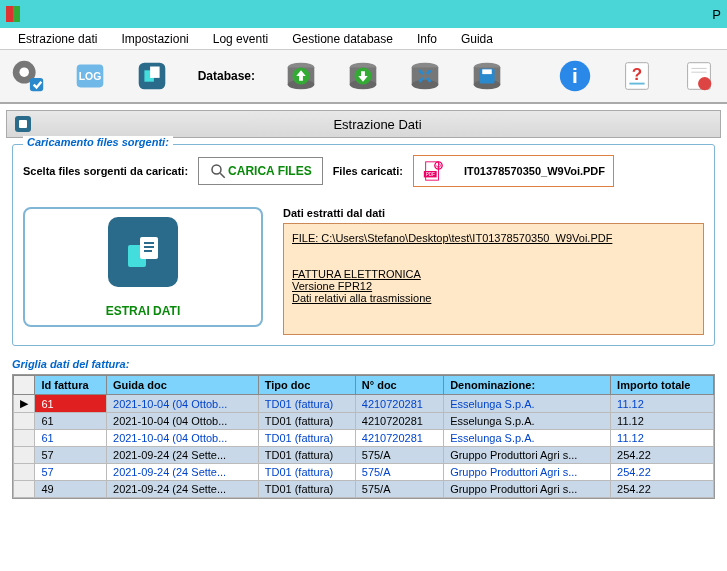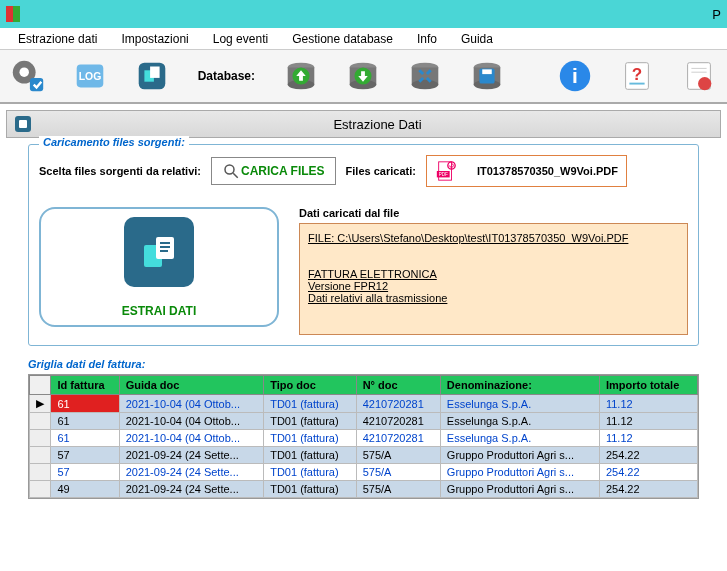--- a/index.html
+++ b/index.html
@@ -14,47 +14,47 @@
 
 .toolbar { height: 54px; background: #f5f5f5; border-bottom: 2px solid #aaa; display: flex; align-items: center; padding: 0 6px; gap: 18px; }
 .tb-btn { width: 50px; height: 46px; display: flex; align-items: center; justify-content: center; cursor: pointer; border-radius: 3px; }
 .db-label { font-size: 12px; margin: 0 6px; font-weight: bold; }
 
 .panel-head { height: 28px; background: linear-gradient(#e8e8e8,#d8d8d8); border: 1px solid #aaa; margin: 6px; display: flex; align-items: center; padding: 0 8px; }
 .panel-head-icon { width: 16px; height: 16px; background: #2a6a8a; border-radius: 3px; display: flex; align-items: center; justify-content: center; margin-right: 12px; }
 .panel-head-icon::after { content:""; width:8px; height:8px; background:#fff; border-radius:1px; }
 .panel-head-title { font-size: 13px; flex:1; text-align:center; }
 
-.content { padding: 0 28px; }
+.content { padding: 0 12px; }
 .fieldset { border: 1px solid #7fb5d5; border-radius: 3px; padding: 10px; margin-bottom: 12px; position: relative; }
 .fieldset-legend { position: absolute; top: -9px; left: 10px; background: #fff; padding: 0 4px; color: #0066cc; font-size: 11px; font-style: italic; font-weight: bold; }
 
 .row1 { display: flex; align-items: center; gap: 10px; }
 .label-sm { font-size: 11px; font-weight: bold; }
 .carica-btn { border: 1px solid #888; padding: 4px 10px; display: flex; align-items: center; gap: 1px; background: #fff; cursor: pointer; }
 .carica-btn svg { width:18px; height:18px; }
 .carica-text { color: #0a8a0a; font-weight: bold; font-size: 12px; }
 
 .file-box { border: 1px solid #e08040; padding: 4px 8px; display: flex; align-items: center; gap: 20px; background:#fff; }
 .file-box svg { width:22px; height:22px; }
 .file-name { font-weight: bold; font-size: 11px; }
 
 .mid { display: flex; gap: 20px; margin-top: 20px; }
-.extract-box { border: 2px solid #7fb5d5; border-radius: 16px; width: 240px; height: 120px; display: flex; flex-direction: column; align-items: center; justify-content: center; gap: 17px; }
+.extract-box { border: 2px solid #7fb5d5; border-radius: 8px; width: 240px; height: 120px; display: flex; flex-direction: column; align-items: center; justify-content: center; gap: 17px; }
 .extract-icon { width: 70px; height: 70px; background: #2a6a8a; border-radius: 10px; display:flex; align-items:center; justify-content:center; }
 .extract-label { color: #0a8a0a; font-weight: bold; font-size: 12px; }
 
 .dati-col { flex: 1; }
 .dati-title { font-size: 11px; font-weight: bold; margin-bottom: 4px; }
 .dati-box { border: 1px solid #cc8855; background: #ffe8c8; padding: 8px; font-size: 11px; height: 112px; white-space: pre-line; text-decoration: underline; }
 
 .grid-legend { color: #0066cc; font-size: 11px; font-style: italic; font-weight: bold; margin: 4px 0; }
 .grid-wrap { border: 1px solid #999; }
 table { border-collapse: collapse; width: 100%; font-size: 11px; }
-th { background: #22c55e; border: 1px solid #888; padding: 3px 6px; text-align: left; font-weight: bold; }
+th { background: #7dd3fc; border: 1px solid #888; padding: 3px 6px; text-align: left; font-weight: bold; }
 td { border: 1px solid #bbb; padding: 2px 6px; }
 .rowsel { width: 20px; background: #eee; }
 tr.sel td { background: #c8d8e8; }
 tr.sel td.id-cell { background: #e02020; color: #fff; }
 td.link { color: #0044cc; }
 th.rowsel { background:#f0f0f0; }
 tr td.rowsel { background:#eee; text-align:center; }
 </style>
 </head>
 <body>
@@ -157,21 +157,21 @@
 
 <div class="panel-head">
   <div class="panel-head-icon"></div>
   <div class="panel-head-title">Estrazione Dati</div>
 </div>
 
 <div class="content">
   <div class="fieldset">
     <div class="fieldset-legend">Caricamento files sorgenti:</div>
     <div class="row1">
-      <span class="label-sm">Scelta files sorgenti da relativi:</span>
+      <span class="label-sm">Scelta files sorgenti da caricati:</span>
       <div class="carica-btn">
         <svg viewBox="0 0 24 24">
             <circle cx="10" cy="10" r="6" fill="none" stroke="#555" stroke-width="2"></circle>
             <line x1="15" y1="15" x2="21" y2="21" stroke="#555" stroke-width="2"></line>
           </svg>
         <span class="carica-text">CARICA FILES</span>
       </div>
       <span class="label-sm">Files caricati:</span>
       <div class="file-box">
         <svg viewBox="0 0 24 24">
@@ -192,21 +192,21 @@
               <rect x="10" y="18" width="18" height="22" rx="2" fill="#4dd"></rect>
               <rect x="22" y="10" width="18" height="22" rx="2" fill="#fff"></rect>
               <line x1="26" y1="16" x2="36" y2="16" stroke="#2a6a8a" stroke-width="2"></line>
               <line x1="26" y1="20" x2="36" y2="20" stroke="#2a6a8a" stroke-width="2"></line>
               <line x1="26" y1="24" x2="34" y2="24" stroke="#2a6a8a" stroke-width="2"></line>
             </svg>
         </div>
         <div class="extract-label">ESTRAI DATI</div>
       </div>
       <div class="dati-col">
-        <div class="dati-title">Dati caricati dal file</div>
+        <div class="dati-title">Dati estratti dal dati</div>
         <div class="dati-box">FILE: C:\Users\Stefano\Desktop\test\IT01378570350_W9Voi.PDF
 
 
 FATTURA ELETTRONICA
 Versione FPR12
 Dati relativi alla trasmissione</div>
       </div>
     </div>
   </div>
 

